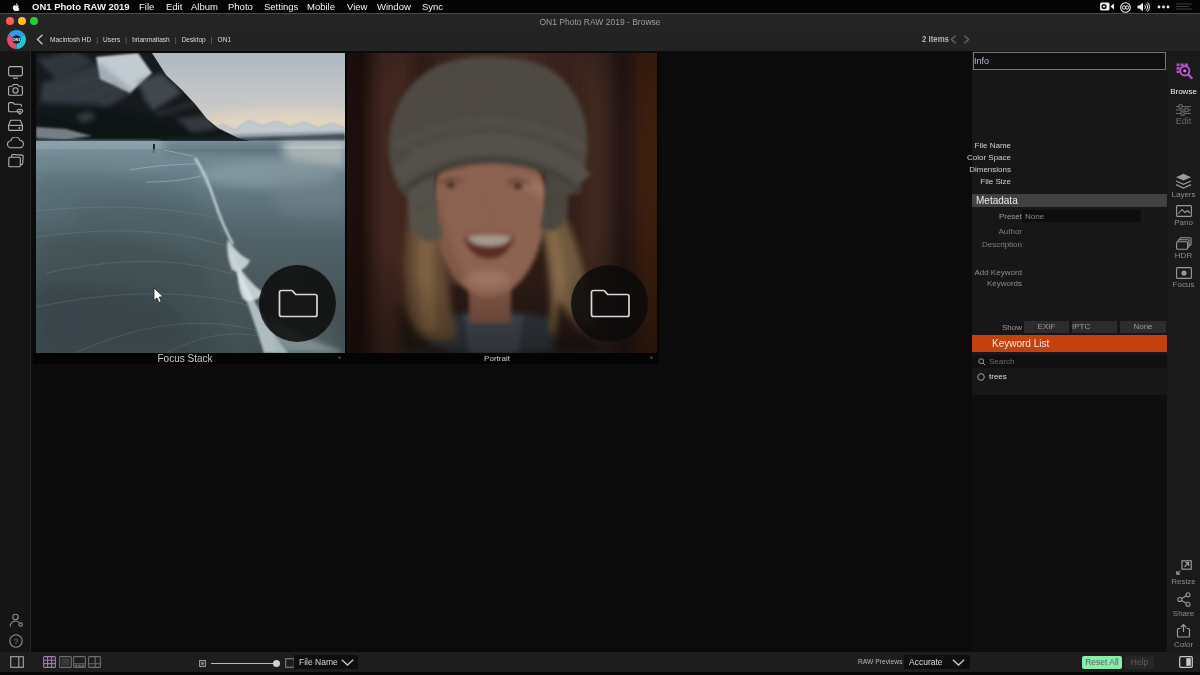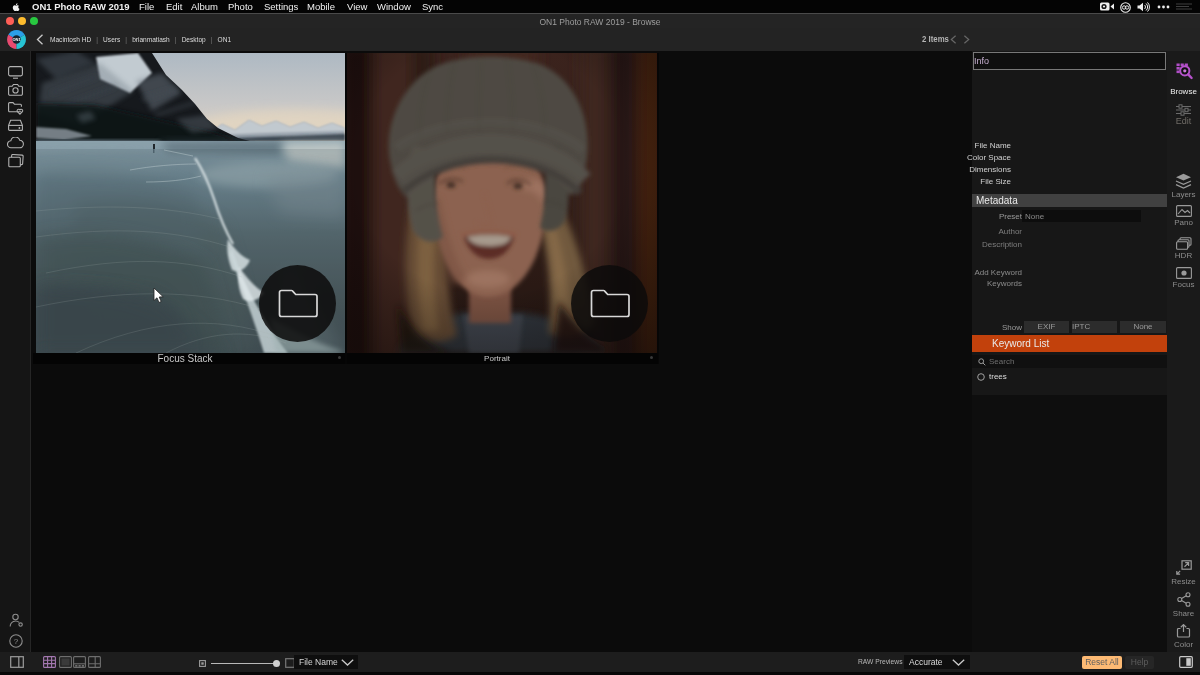--- a/index.html
+++ b/index.html
@@ -503,21 +503,21 @@
         <path d="M0.8 0.8 L6.5 6 L12.2 0.8" stroke="#c9c9c9" stroke-width="1.3" fill="none"></path>
       </svg>
 
   <div class="abs" style="left:858px;top:0;line-height:20px;font-size:8px;color:#b9b9b9;transform:scaleX(0.84);transform-origin:0 50%">RAW Previews</div>
   <div class="abs" style="left:904px;top:3px;width:66px;height:14px;background:#0e0e0e"></div>
   <div class="abs" style="left:909px;top:0;line-height:20px;font-size:8.5px;color:#dcdcdc">Accurate</div>
   <svg class="icon" style="left:952px;top:7px" width="13" height="7" viewBox="0 0 13 7">
         <path d="M0.8 0.8 L6.5 6 L12.2 0.8" stroke="#c9c9c9" stroke-width="1.3" fill="none"></path>
       </svg>
 
-  <div class="abs" style="left:1082px;top:3.5px;width:40px;height:13px;background:#fdba74;border-radius:2px;text-align:center;line-height:13px;font-size:8.5px;color:#5e5e5e">Reset All</div>
+  <div class="abs" style="left:1082px;top:3.5px;width:40px;height:13px;background:#86efac;border-radius:2px;text-align:center;line-height:13px;font-size:8.5px;color:#5e5e5e">Reset All</div>
   <div class="abs" style="left:1125px;top:3.5px;width:29px;height:13px;background:#262626;border-radius:2px;text-align:center;line-height:13px;font-size:8.5px;color:#5e5e5e">Help</div>
 
   <svg class="icon" style="left:1179px;top:4px" width="14" height="12" viewBox="0 0 14 12">
     <rect x="0.7" y="0.7" width="12.6" height="10.6" rx="1" fill="none" stroke="#c9c9c9" stroke-width="1.2"></rect>
     <rect x="7.3" y="2.2" width="4.5" height="7.6" fill="#c9c9c9"></rect>
   </svg>
 </div>
 <div id="belowbar"></div>
 
 </div>

